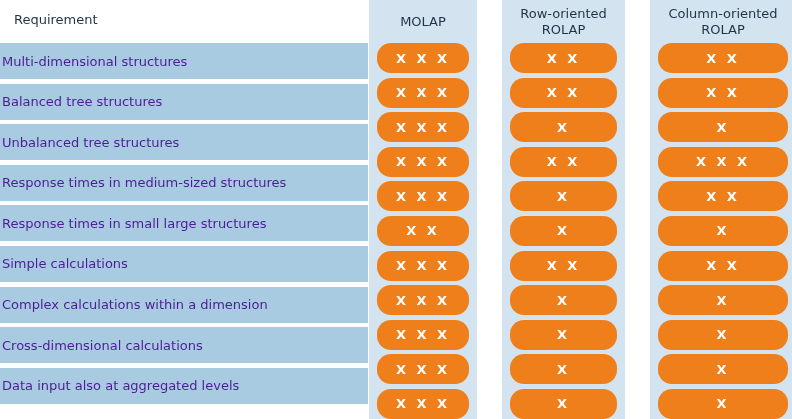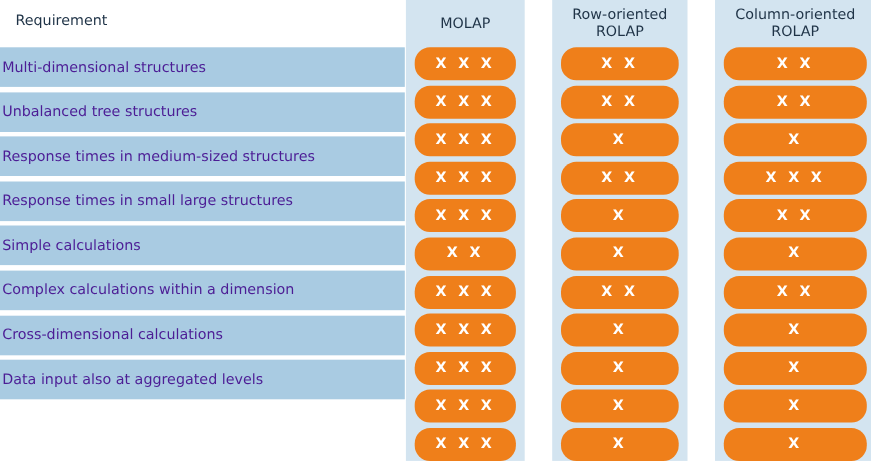--- a/index.html
+++ b/index.html
@@ -21,20 +21,21 @@
   #p2 { left: 502px; width: 123px; }
   #p3 { left: 650px; width: 146px; }
 </style>
 </head>
 <body>
 
 <div class="label-head">Requirement</div>
 
 <div class="label-col" id="labels">
     <div class="label-row">Multi-dimensional structures</div>
+    <div class="label-row">Balanced tree structures</div>
     <div class="label-row">Unbalanced tree structures</div>
     <div class="label-row">Response times in medium-sized structures</div>
     <div class="label-row">Response times in small large structures</div>
     <div class="label-row">Simple calculations</div>
     <div class="label-row">Complex calculations within a dimension</div>
     <div class="label-row">Cross-dimensional calculations</div>
     <div class="label-row">Data input also at aggregated levels</div>
   </div>
 
 <div class="panel" id="p1">

